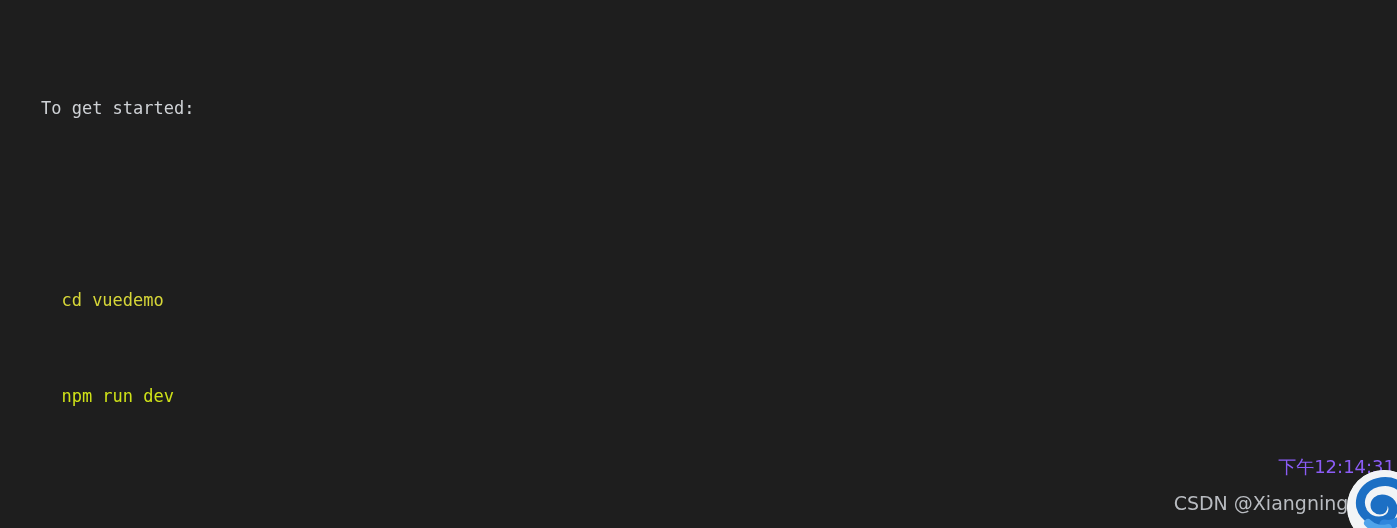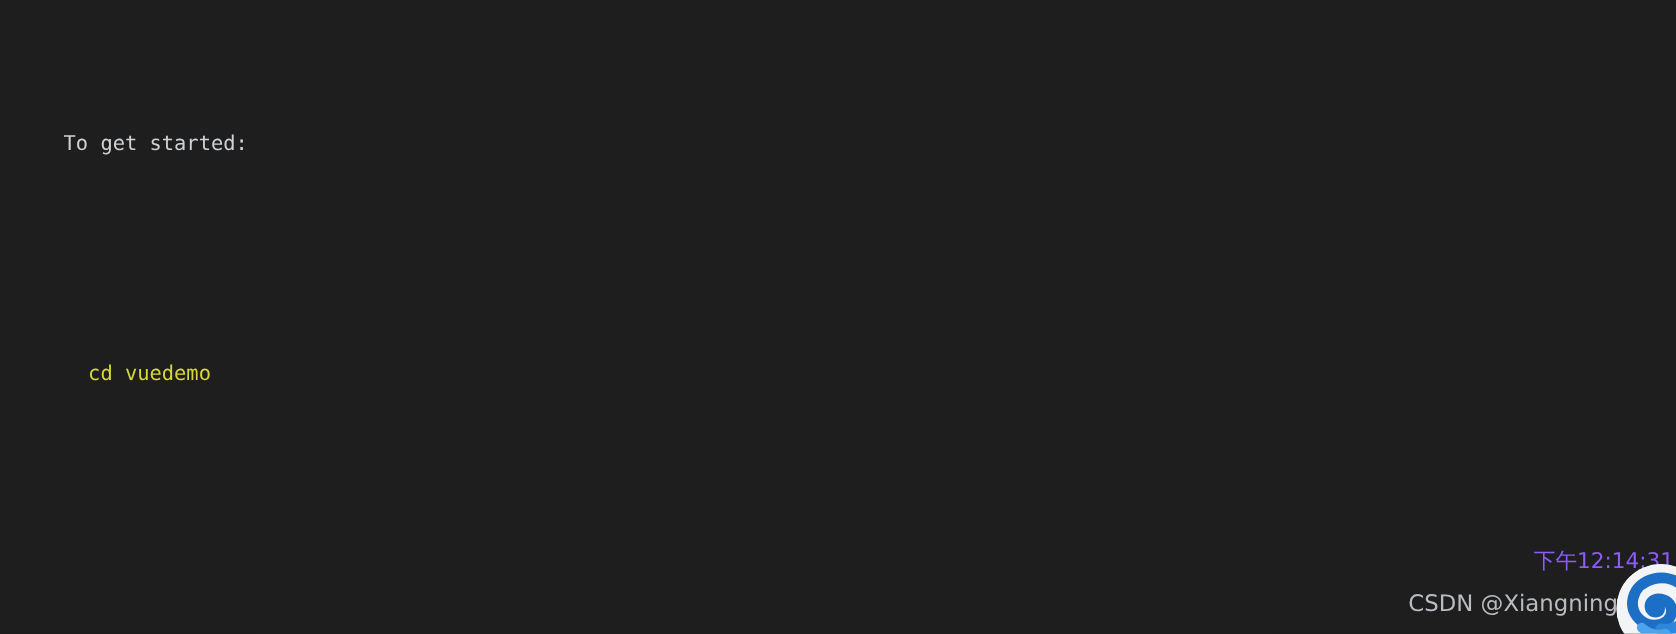--- a/index.html
+++ b/index.html
@@ -11,21 +11,21 @@
     width: 1397px;
     height: 528px;
     overflow: hidden;
     position: relative;
     font-family: "DejaVu Sans Mono", "Liberation Mono", monospace;
   }
   #terminal {
     position: absolute;
     inset: 0;
     background: #1e1e1e;
-    padding: 12px;
+    padding: 0;
     font-size: 17px;
     line-height: 24px;
     color: #cccccc;
     white-space: pre;
     overflow: hidden;
   }
   .line {
     height: 24px;
     white-space: pre;
     padding-left: 0px;
@@ -80,20 +80,23 @@
   <div class="line">
     <span class="c-default">To get started:</span>
   </div>
 
   <div class="blank"></div>
 
   <div class="line">
     <span class="c-yellow">  cd vuedemo</span>
   </div>
 
+  <div class="line">
+    <span class="c-yellowgreen">  npm run dev</span>
+  </div>
 
   <div class="blank"></div>
 
   
 
   
   
   
 
   

